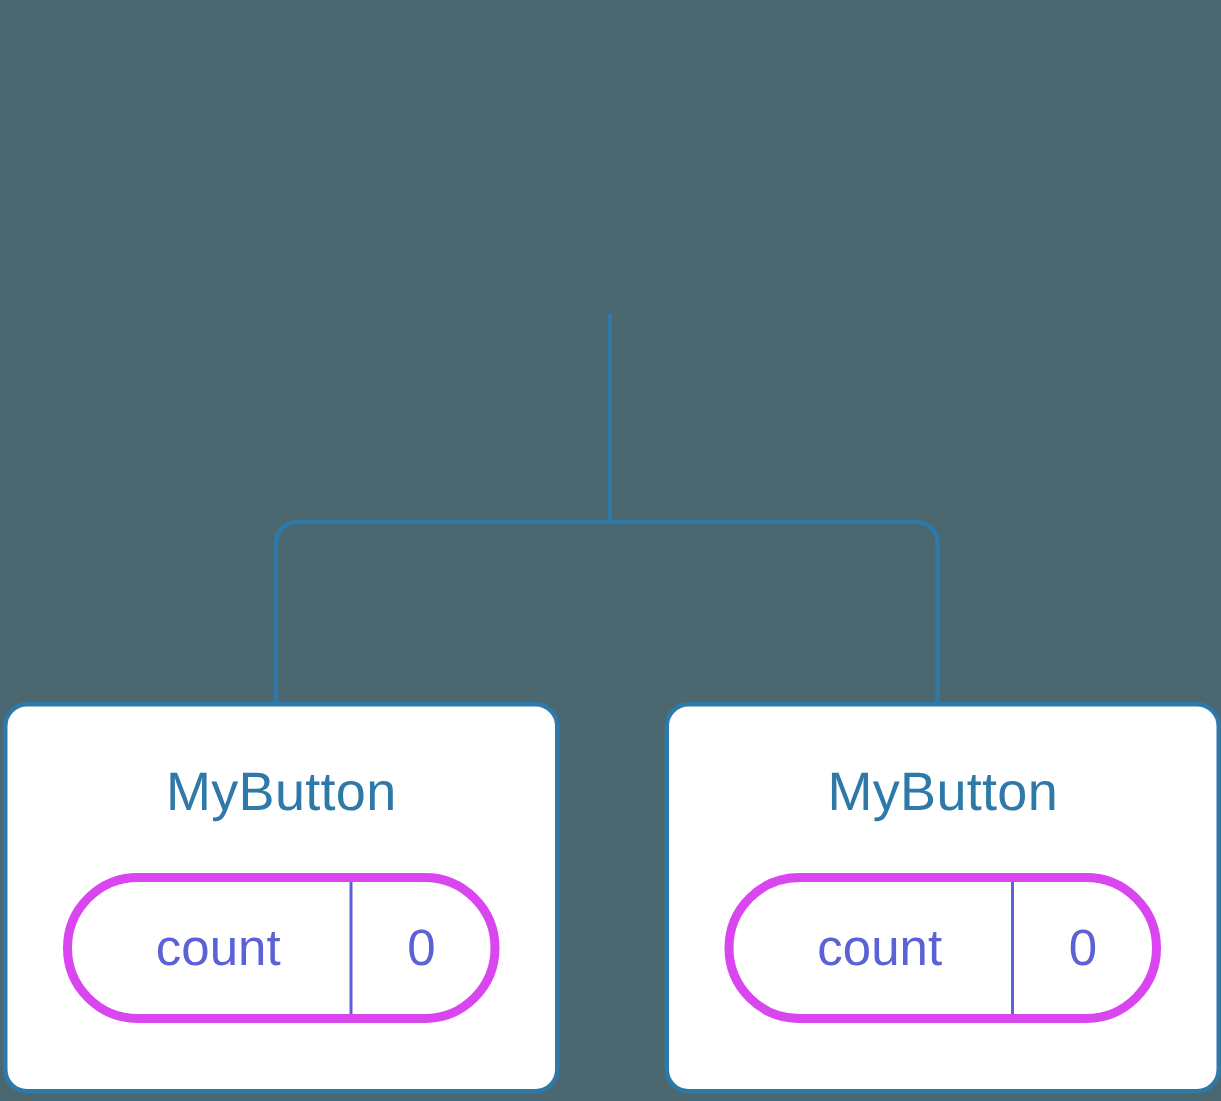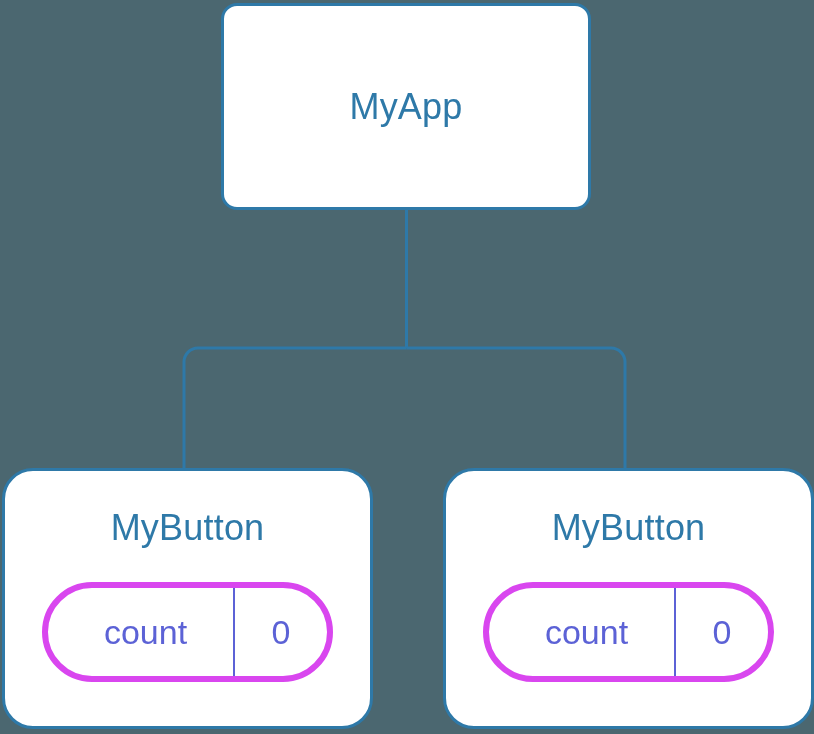--- a/index.html
+++ b/index.html
@@ -59,21 +59,20 @@
     height: 207px;
     justify-content: center;
   }
 
   
   .node-child {
     top: 468px;
     width: 371px;
     height: 261px;
     padding-top: 36px;
-    border-radius: 31px;
   }
   #node-child-0 { left: 2px; }
   #node-child-1 { left: 443px; }
 
   
   .state-pill {
     margin-top: 33px;
     box-sizing: border-box;
     height: 100px;
     border: 6px solid #d946ef;
@@ -107,23 +106,20 @@
 
   <svg id="connectors" viewBox="0 0 814 734" width="814" height="734">
 
     <path d="M 406.5 209 L 406.5 348" fill="none" stroke="#2e79a8" stroke-width="3"></path>
 
     <path d="M 406.5 348 L 198 348 A 14 14 0 0 0 184 362 L 184 468" fill="none" stroke="#2e79a8" stroke-width="3" stroke-linecap="butt"></path>
 
     <path d="M 406.5 348 L 611 348 A 14 14 0 0 1 625 362 L 625 468" fill="none" stroke="#2e79a8" stroke-width="3" stroke-linecap="butt"></path>
   </svg>
 
-  <div class="node" id="node-root">
-    <div class="node-title">MyApp</div>
-  </div>
 
   <div class="node node-child" id="node-child-0">
     <div class="node-title">MyButton</div>
     <div class="state-pill">
       <div class="state-key">count</div>
       <div class="state-val">0</div>
     </div>
   </div>
 
   <div class="node node-child" id="node-child-1">

